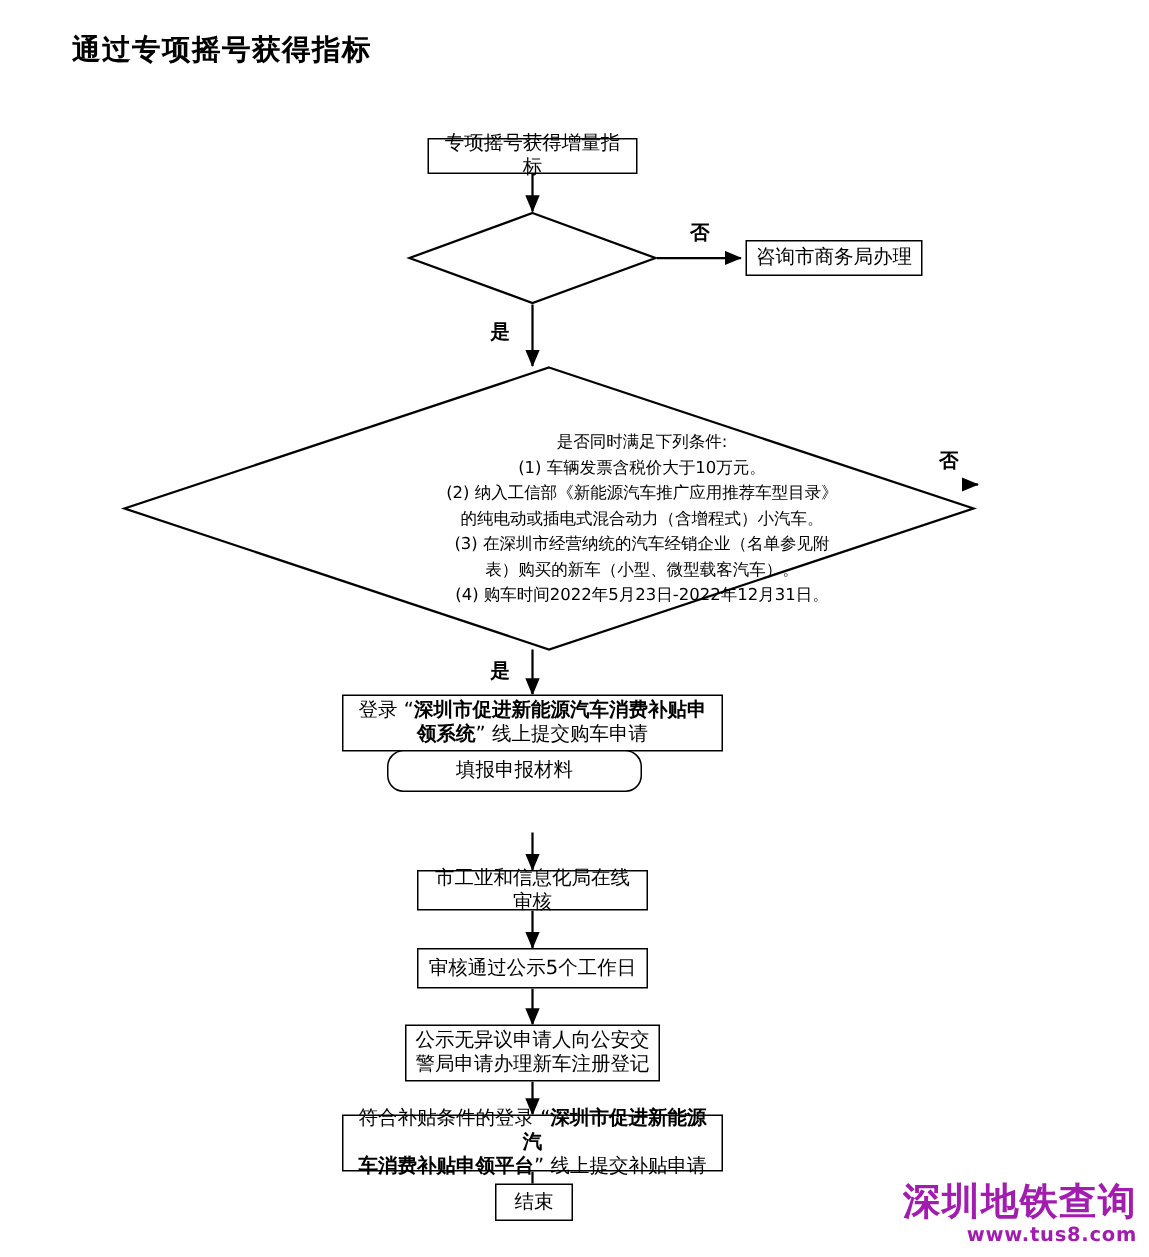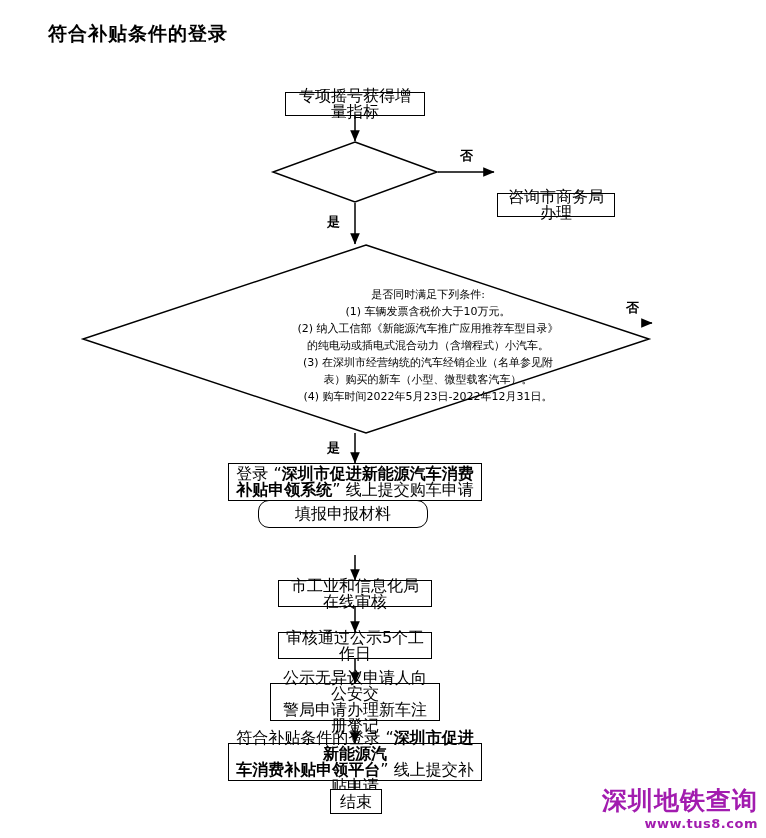--- a/index.html
+++ b/index.html
@@ -43,21 +43,21 @@
   
   .node {
     position: absolute;
     box-sizing: border-box;
     border: 1.4px solid #000;
     background: #fff;
     display: flex;
     align-items: center;
     justify-content: center;
     text-align: center;
-    font-size: 16px;
+    font-size: 13px;
     line-height: 16px;
     padding: 2px 6px;
   }
   .node .inner { width: 100%; }
   .node .b { font-weight: bold; }
   
   .diamond {
     position: absolute;
   }
   .diamond svg {
@@ -105,21 +105,21 @@
     letter-spacing: 0.5px;
     line-height: 16px;
     margin-top: 1px;
   }
 </style>
 </head>
 <body>
 
 <div id="flow-root">
 
-  <div class="page-title">符合补贴条件的登录</div>
+  <div class="page-title">通过专项摇号获得指标</div>
 
   <svg class="edges" width="766" height="838" viewBox="0 0 766 838">
     <defs>
       <marker id="arrow" markerWidth="9" markerHeight="9" refX="7.2" refY="3.2" orient="auto" markerUnits="strokeWidth">
         <path d="M0,0 L7.6,3.2 L0,6.4 z" fill="#000"></path>
       </marker>
     </defs>
     <g stroke="#000" stroke-width="1.5" fill="none">
 
       <line x1="355" y1="116" x2="355" y2="141" marker-end="url(#arrow)"></line>
@@ -153,21 +153,21 @@
   <div class="diamond" style="left:272px; top:141px; width:166px; height:62px;">
     <svg width="166" height="62" viewBox="0 0 166 62">
       <polygon points="83,1 165,31 83,61 1,31" fill="#fff" stroke="#000" stroke-width="1.5"></polygon>
     </svg>
   </div>
 
   <div class="branch-label" style="left:460px; top:148px;">否</div>
 
   <div class="branch-label" style="left:327px; top:214px;">是</div>
 
-  <div class="node" style="left:497px; top:160px; width:118px; height:24px;margin-top:33px;">
+  <div class="node" style="left:497px; top:160px; width:118px; height:24px;">
     <span class="inner">咨询市商务局办理</span>
   </div>
 
   <div class="diamond" style="left:82px; top:244px; width:568px; height:190px;">
     <svg width="568" height="190" viewBox="0 0 568 190">
       <polygon points="284,1 567,95 284,189 1,95" fill="#fff" stroke="#000" stroke-width="1.5"></polygon>
     </svg>
     <div class="dlabel left" style="left:146px; top:42px; width:400px; font-size:11px;">是否同时满足下列条件:
 (1) 车辆发票含税价大于10万元。
 (2) 纳入工信部《新能源汽车推广应用推荐车型目录》

